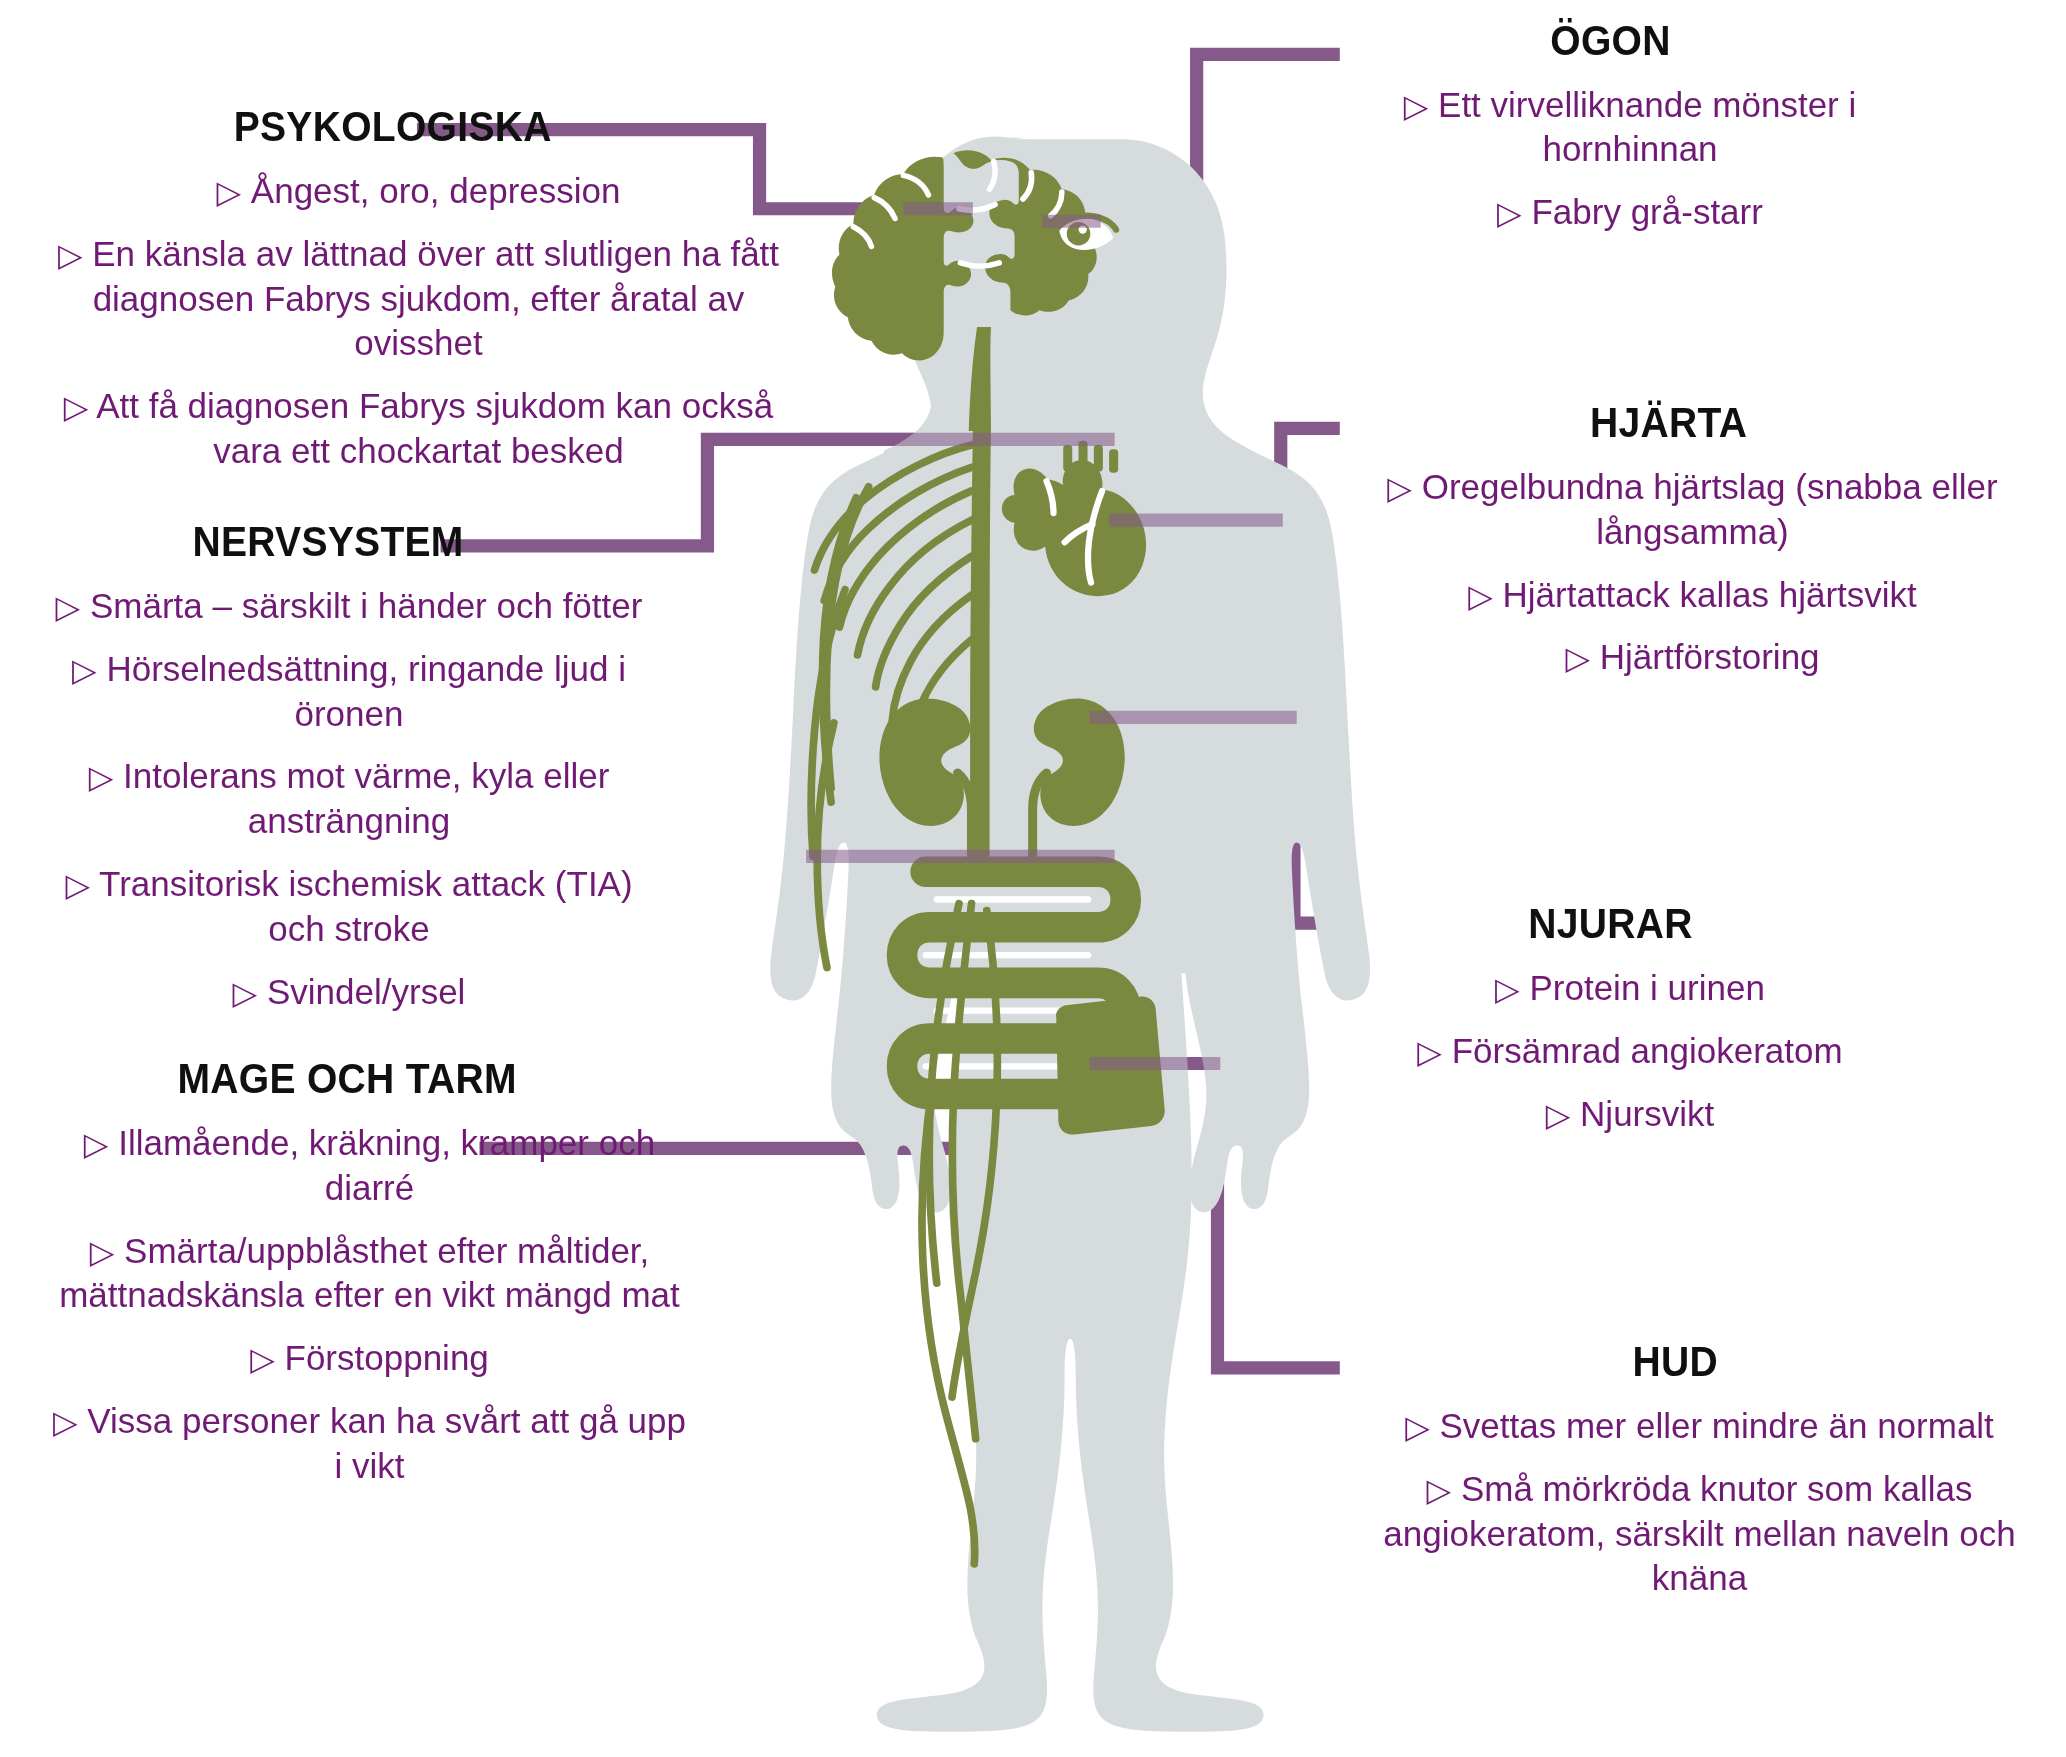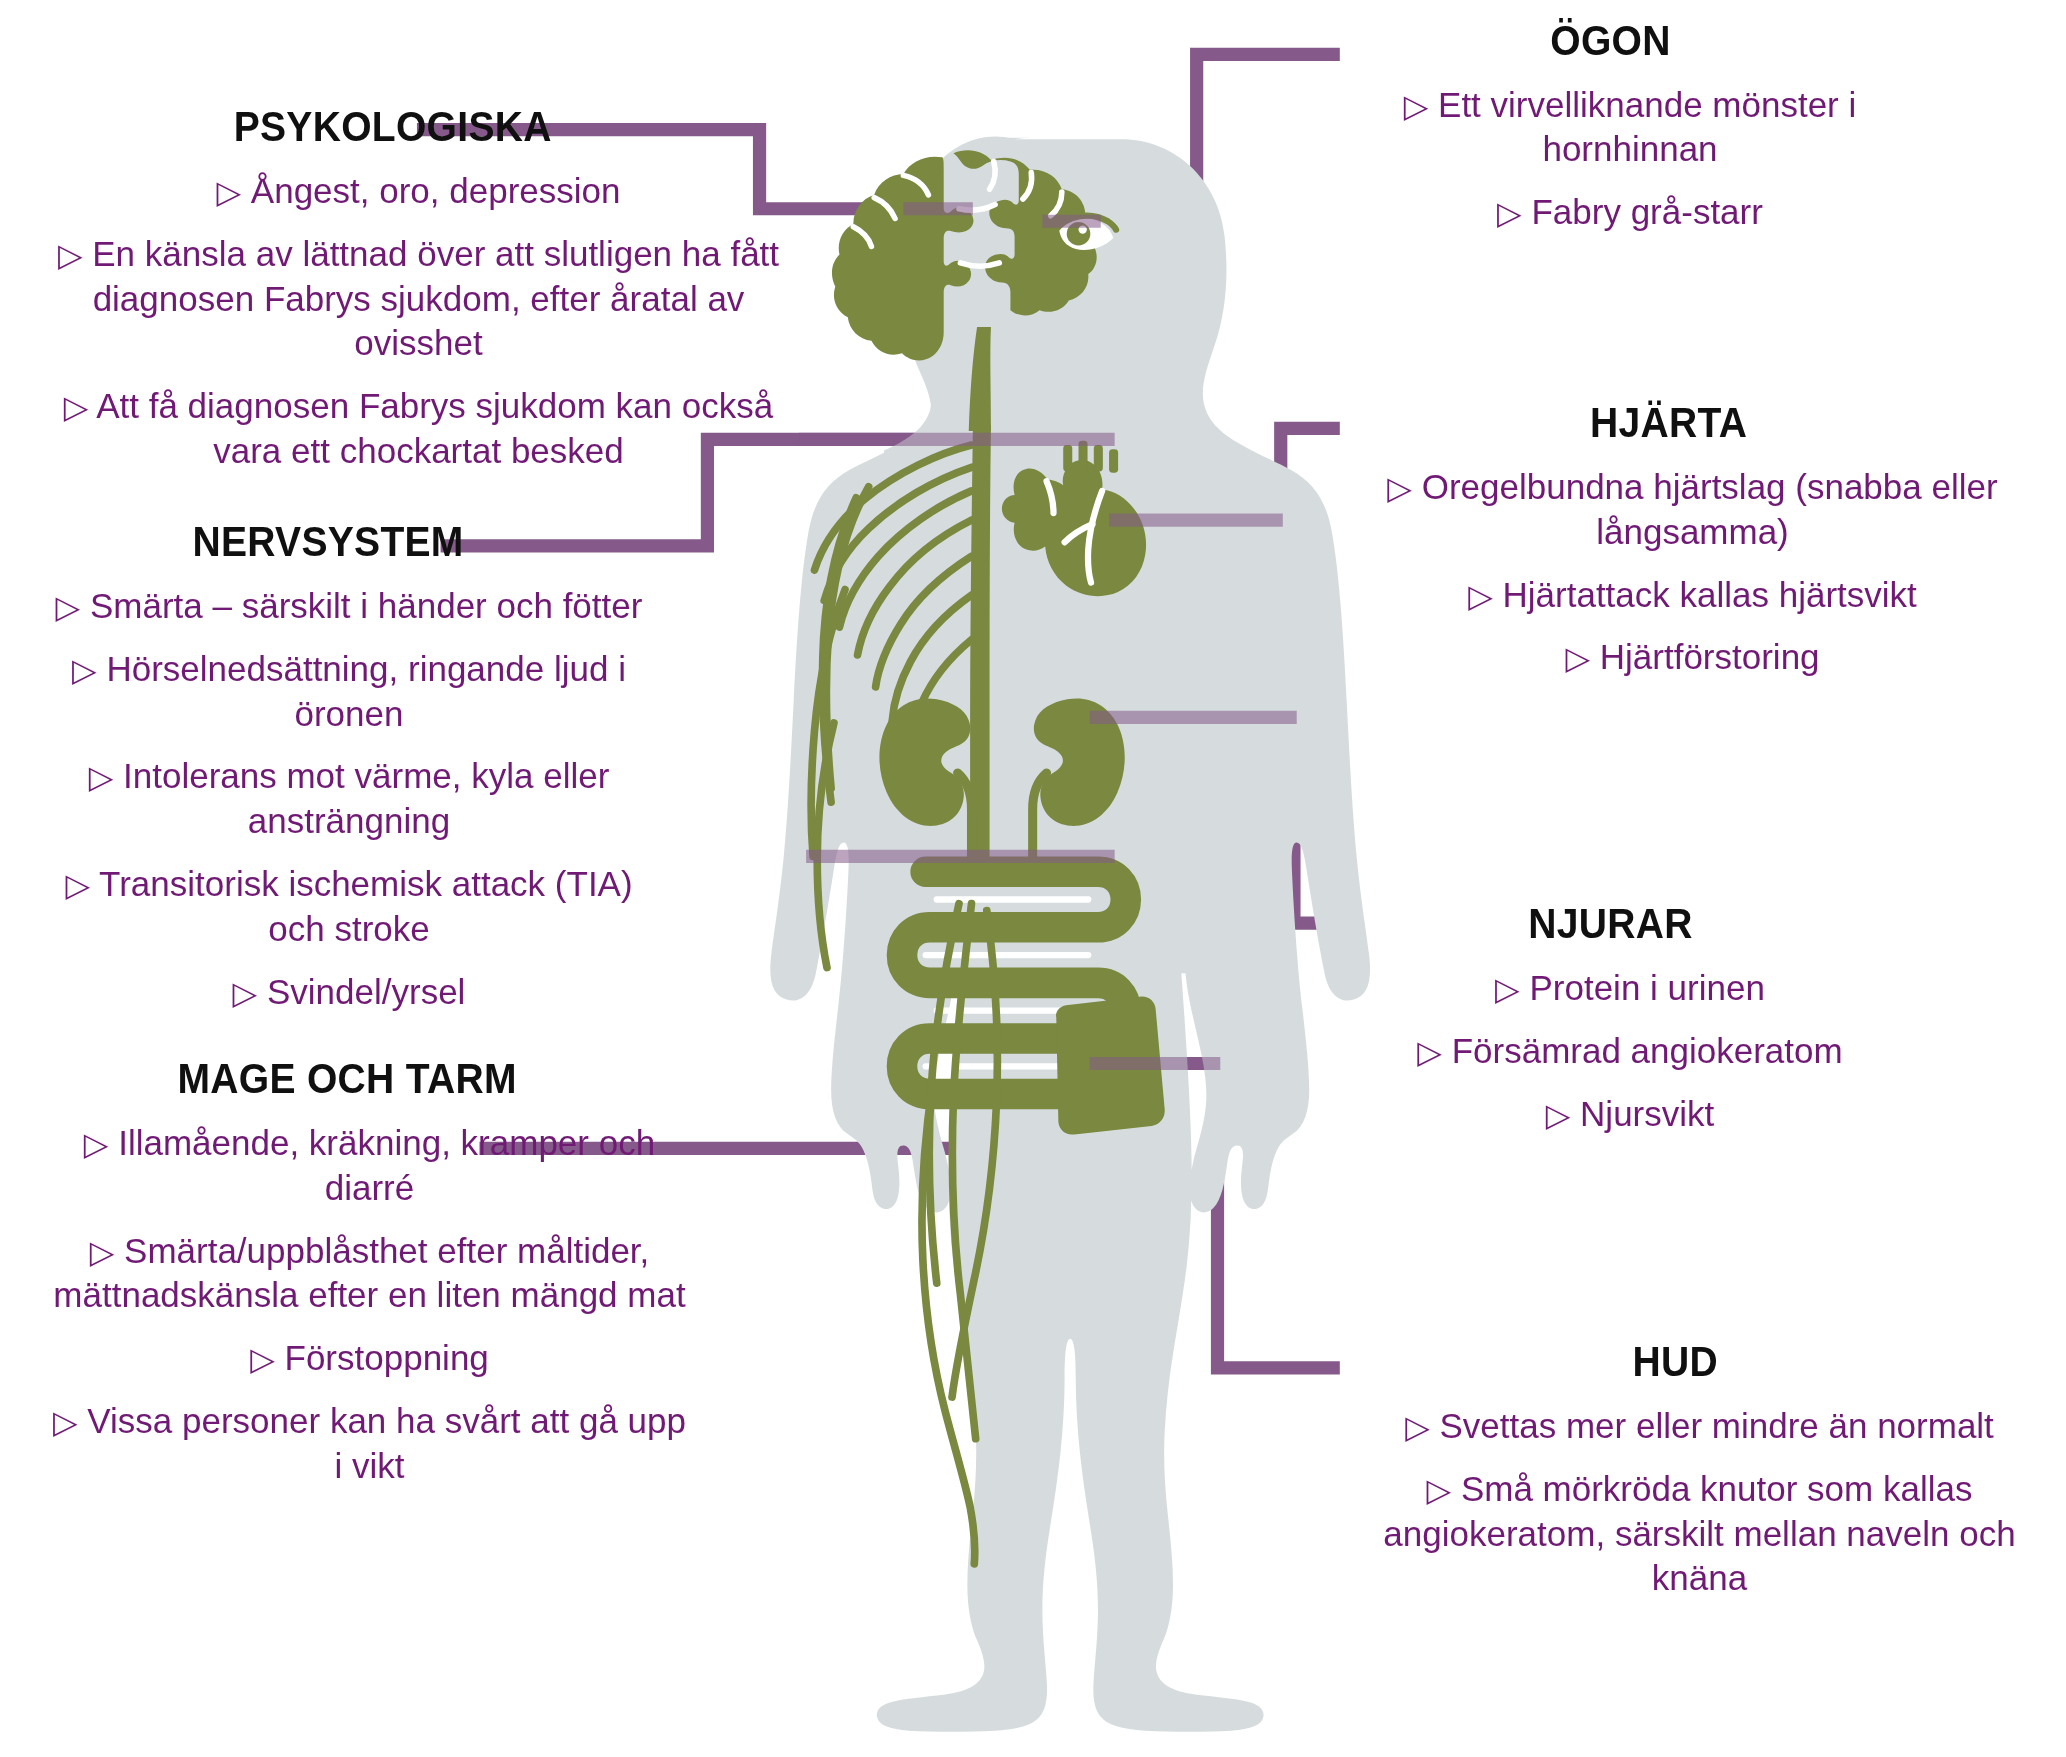--- a/index.html
+++ b/index.html
@@ -469,21 +469,21 @@
       <li><span class="bullet">▷</span> <span>Intolerans mot värme, kyla eller ansträngning</span></li>
       <li><span class="bullet">▷</span> <span>Transitorisk ischemisk attack (TIA) och stroke</span></li>
       <li><span class="bullet">▷</span> <span>Svindel/yrsel</span></li>
     </ul>
   </div>
 
   <div class="block" id="blk-mage">
     <h2>MAGE OCH TARM</h2>
     <ul>
       <li><span class="bullet">▷</span> <span>Illamående, kräkning, kramper och diarré</span></li>
-      <li><span class="bullet">▷</span> <span>Smärta/uppblåsthet efter måltider, mättnadskänsla efter en liten mängd mat</span></li>
+      <li><span class="bullet">▷</span> <span>Smärta/uppblåsthet efter måltider, mättnadskänsla efter en vikt mängd mat</span></li>
       <li><span class="bullet">▷</span> <span>Förstoppning</span></li>
       <li><span class="bullet">▷</span> <span>Vissa personer kan ha svårt att gå upp i vikt</span></li>
     </ul>
   </div>
 
   <div class="block" id="blk-ogon">
     <h2>ÖGON</h2>
     <ul>
       <li><span class="bullet">▷</span> <span>Ett virvelliknande mönster i hornhinnan</span></li>
       <li><span class="bullet">▷</span> <span>Fabry grå-starr</span></li>

